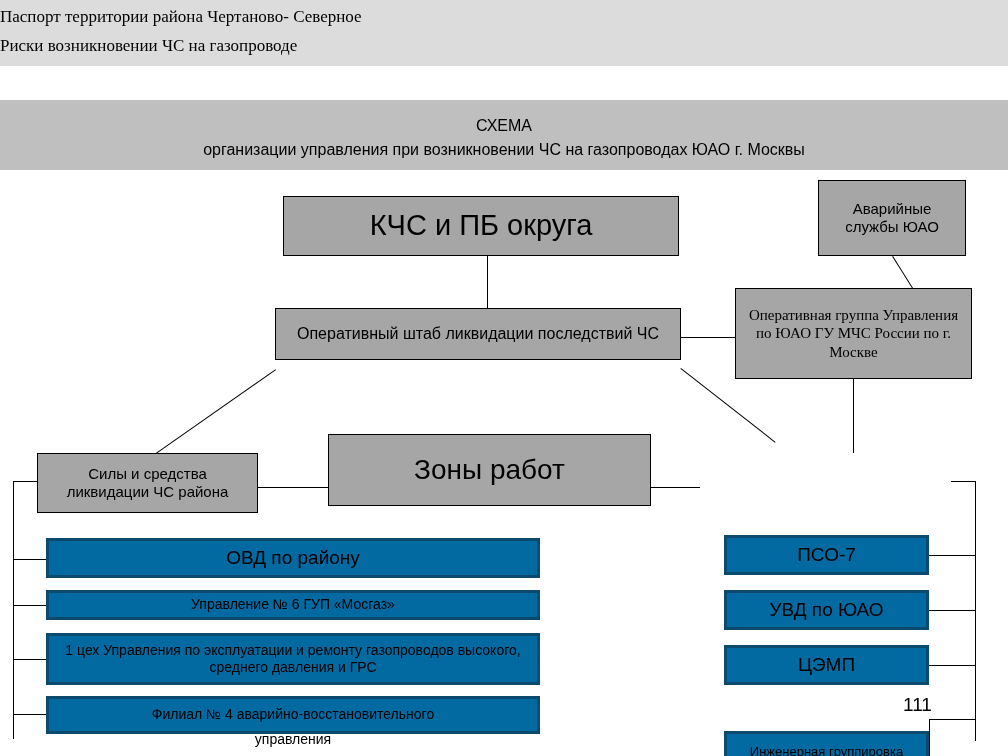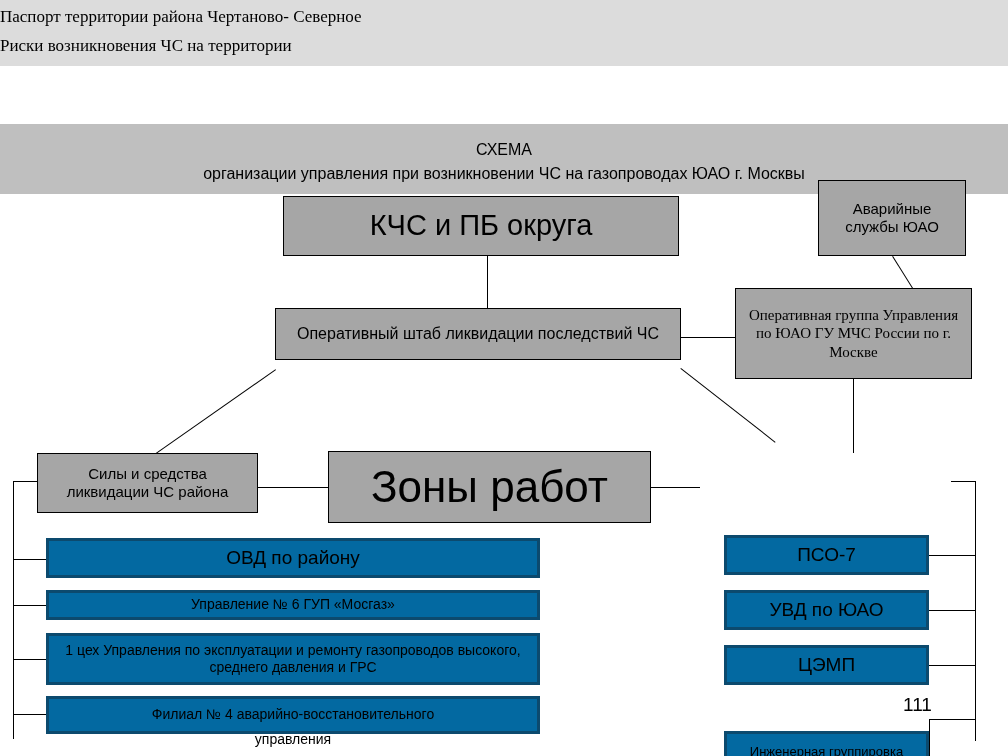--- a/index.html
+++ b/index.html
@@ -40,21 +40,20 @@
   .band-top .line1 { top: 7px; }
   .band-top .line2 { top: 36px; }
 
   .band-schema {
     position: absolute;
     left: 0;
     top: 100px;
     width: 1008px;
     height: 70px;
     background: #bfbfbf;
-    margin-top: 24px;
   }
   .band-schema .line {
     position: absolute;
     left: 0;
     width: 1008px;
     text-align: center;
     font-family: "Liberation Sans", sans-serif;
     font-size: 16px;
     color: #000000;
     white-space: nowrap;
@@ -119,21 +118,21 @@
     white-space: nowrap;
   }
 </style>
 </head>
 <body>
 
 <div id="page">
 
   <div class="band-top">
     <div class="line line1">Паспорт территории района Чертаново- Северное</div>
-    <div class="line line2">Риски возникновения ЧС на территории</div>
+    <div class="line line2">Риски возникновении ЧС на газопроводе</div>
   </div>
 
   <div class="band-schema">
     <div class="line line1">СХЕМА</div>
     <div class="line line2">организации управления  при возникновении ЧС на газопроводах ЮАО г. Москвы</div>
   </div>
 
   <div class="ln-v" style="left:487px; top:256px; height:52px;"></div>
 
   <div class="ln-h" style="left:680px; top:337px; width:58px;"></div>
@@ -178,21 +177,21 @@
   </div>
 
   <div class="box box-gray serif" style="left:735px; top:288px; width:237px; height:91px; font-size:15px; padding:0 6px;">
     <span>Оперативная группа Управления по ЮАО ГУ МЧС России по г. Москве</span>
   </div>
 
   <div class="box box-gray sans" style="left:37px; top:453px; width:221px; height:60px; font-size:15px; padding:0 8px;">
     <span>Силы и средства ликвидации ЧС района</span>
   </div>
 
-  <div class="box box-gray sans" style="left:328px; top:451px; width:323px; height:72px; font-size:44px;">
+  <div class="box box-gray sans" style="left:328px; top:434px; width:323px; height:72px; font-size:28px;">
     <span>Зоны работ</span>
   </div>
 
 
   <div class="box box-white sans" style="left:46px; top:538px; width:494px; height:40px; font-size:19px;">
     <span>ОВД по району</span>
   </div>
 
   <div class="box box-white sans" style="left:46px; top:590px; width:494px; height:30px; font-size:14px;">
     <span>Управление № 6 ГУП «Мосгаз»</span>

